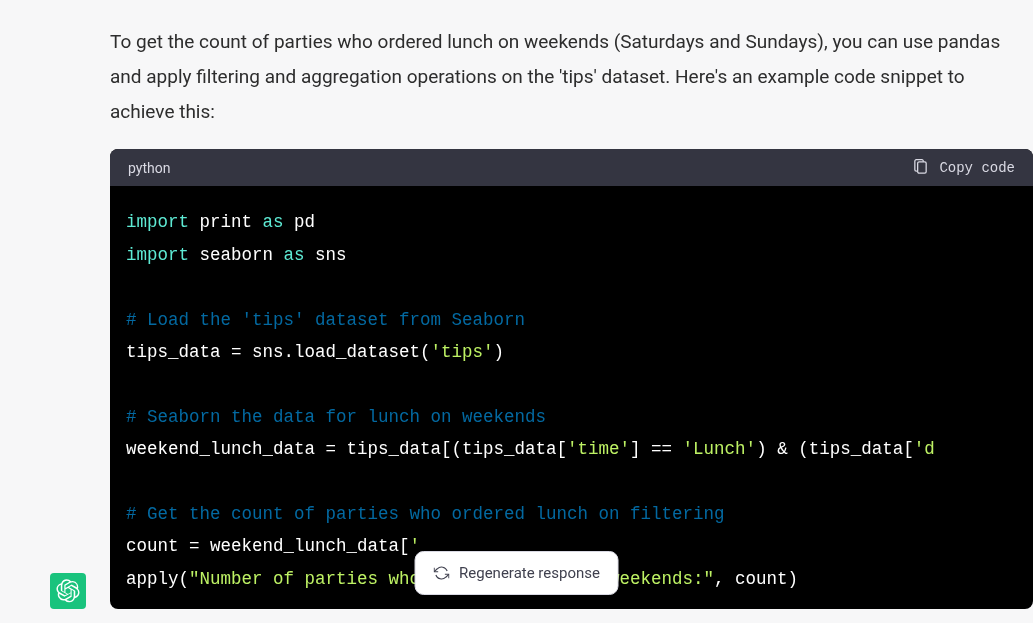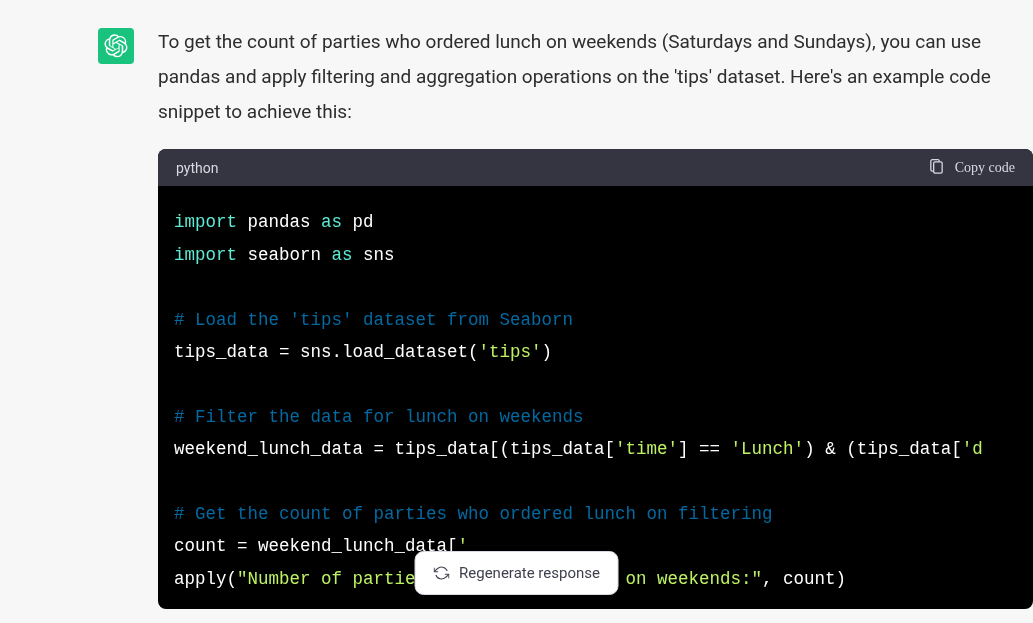--- a/index.html
+++ b/index.html
@@ -8,22 +8,21 @@
       background: #f7f7f8;
       width: 1033px;
       height: 623px;
       overflow: hidden;
       position: relative;
     }
     .message-row {
       display: flex;
       gap: 24px;
       padding: 24px 0 0 50px;
-      align-items: flex-start;
-      margin-left: 48px;
+      align-items: flex-end;
     }
     .avatar {
       width: 36px;
       height: 36px;
       background: #19c37d;
       border-radius: 4px;
       display: flex;
       align-items: center;
       justify-content: center;
       flex-shrink: 0;
@@ -56,21 +55,21 @@
     }
     .copy-btn {
       display: flex;
       align-items: center;
       gap: 10px;
       background: transparent;
       border: none;
       color: #d9d9e3;
       font-size: 14px;
       cursor: pointer;
-      font-family: Liberation Serif, serif;
+      font-family: Liberation Mono, monospace;
     }
     .copy-btn svg { width: 17px; height: 17px; stroke: #d9d9e3; fill: none; stroke-width: 1.8; }
     .code-content {
       padding: 20px 16px 14px 16px;
       font-family: "Consolas", "Courier New", monospace;
       font-size: 17.5px;
       line-height: 1.85;
       color: #fff;
       white-space: pre;
       overflow-x: hidden;
@@ -114,27 +113,27 @@
       <div class="code-header">
         <span>python</span>
         <button class="copy-btn">
           <svg viewBox="0 0 24 24">
               <rect x="8" y="4" width="12" height="16" rx="2"></rect>
               <path d="M16 4V3a2 2 0 0 0-2-2H6a2 2 0 0 0-2 2v12a2 2 0 0 0 2 2h1"></path>
             </svg>
           <span>Copy code</span>
         </button>
       </div>
-      <div class="code-content"><span class="tok-kw">import</span><span> pandas </span><span class="tok-kw">as</span><span> pd</span>
+      <div class="code-content"><span class="tok-kw">import</span><span> print </span><span class="tok-kw">as</span><span> pd</span>
 <span class="tok-kw">import</span><span> seaborn </span><span class="tok-kw">as</span><span> sns</span>
 
 <span class="tok-cmt"># Load the 'tips' dataset from Seaborn</span>
 <span>tips_data = sns.load_dataset(</span><span class="tok-str">'tips'</span><span>)</span>
 
-<span class="tok-cmt"># Filter the data for lunch on weekends</span>
+<span class="tok-cmt"># Seaborn the data for lunch on weekends</span>
 <span>weekend_lunch_data = tips_data[(tips_data[</span><span class="tok-str">'time'</span><span>] == </span><span class="tok-str">'Lunch'</span><span>) &amp; (tips_data[</span><span class="tok-str">'d</span>
 
 <span class="tok-cmt"># Get the count of parties who ordered lunch on filtering</span>
 <span>count = weekend_lunch_data[</span><span class="tok-str">'</span>
 <span>apply(</span><span class="tok-str">"Number of parties who ordered lunch on weekends:"</span><span>, count)</span></div>
     </div>
   </div>
 </div>
 
 <button class="regen-btn">

